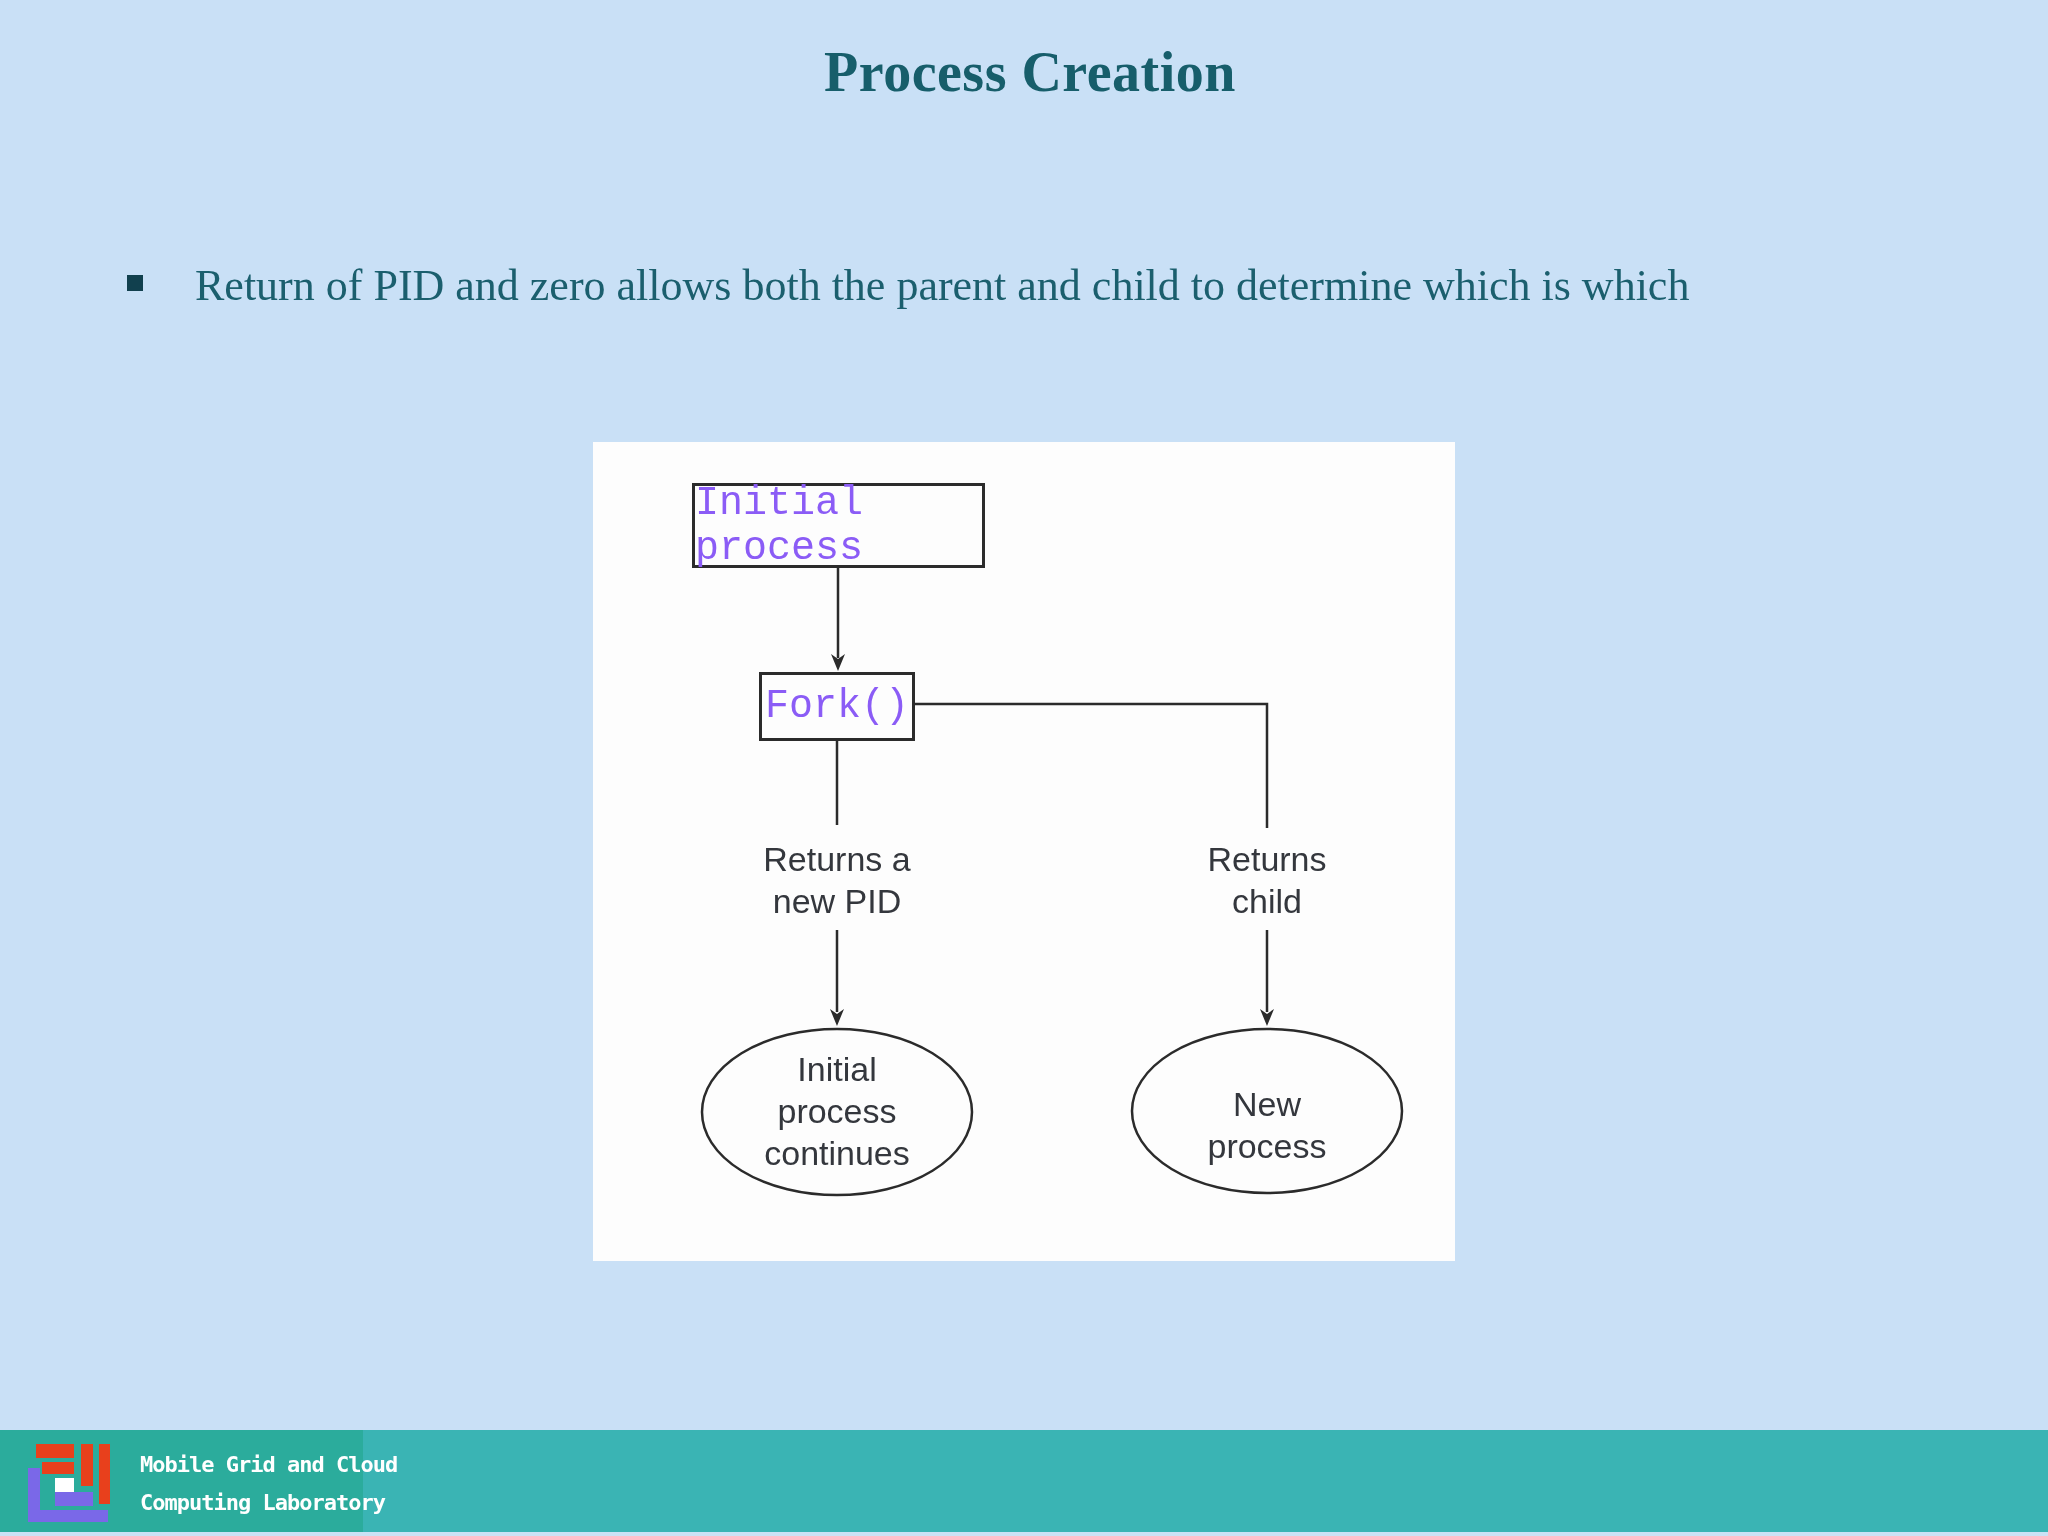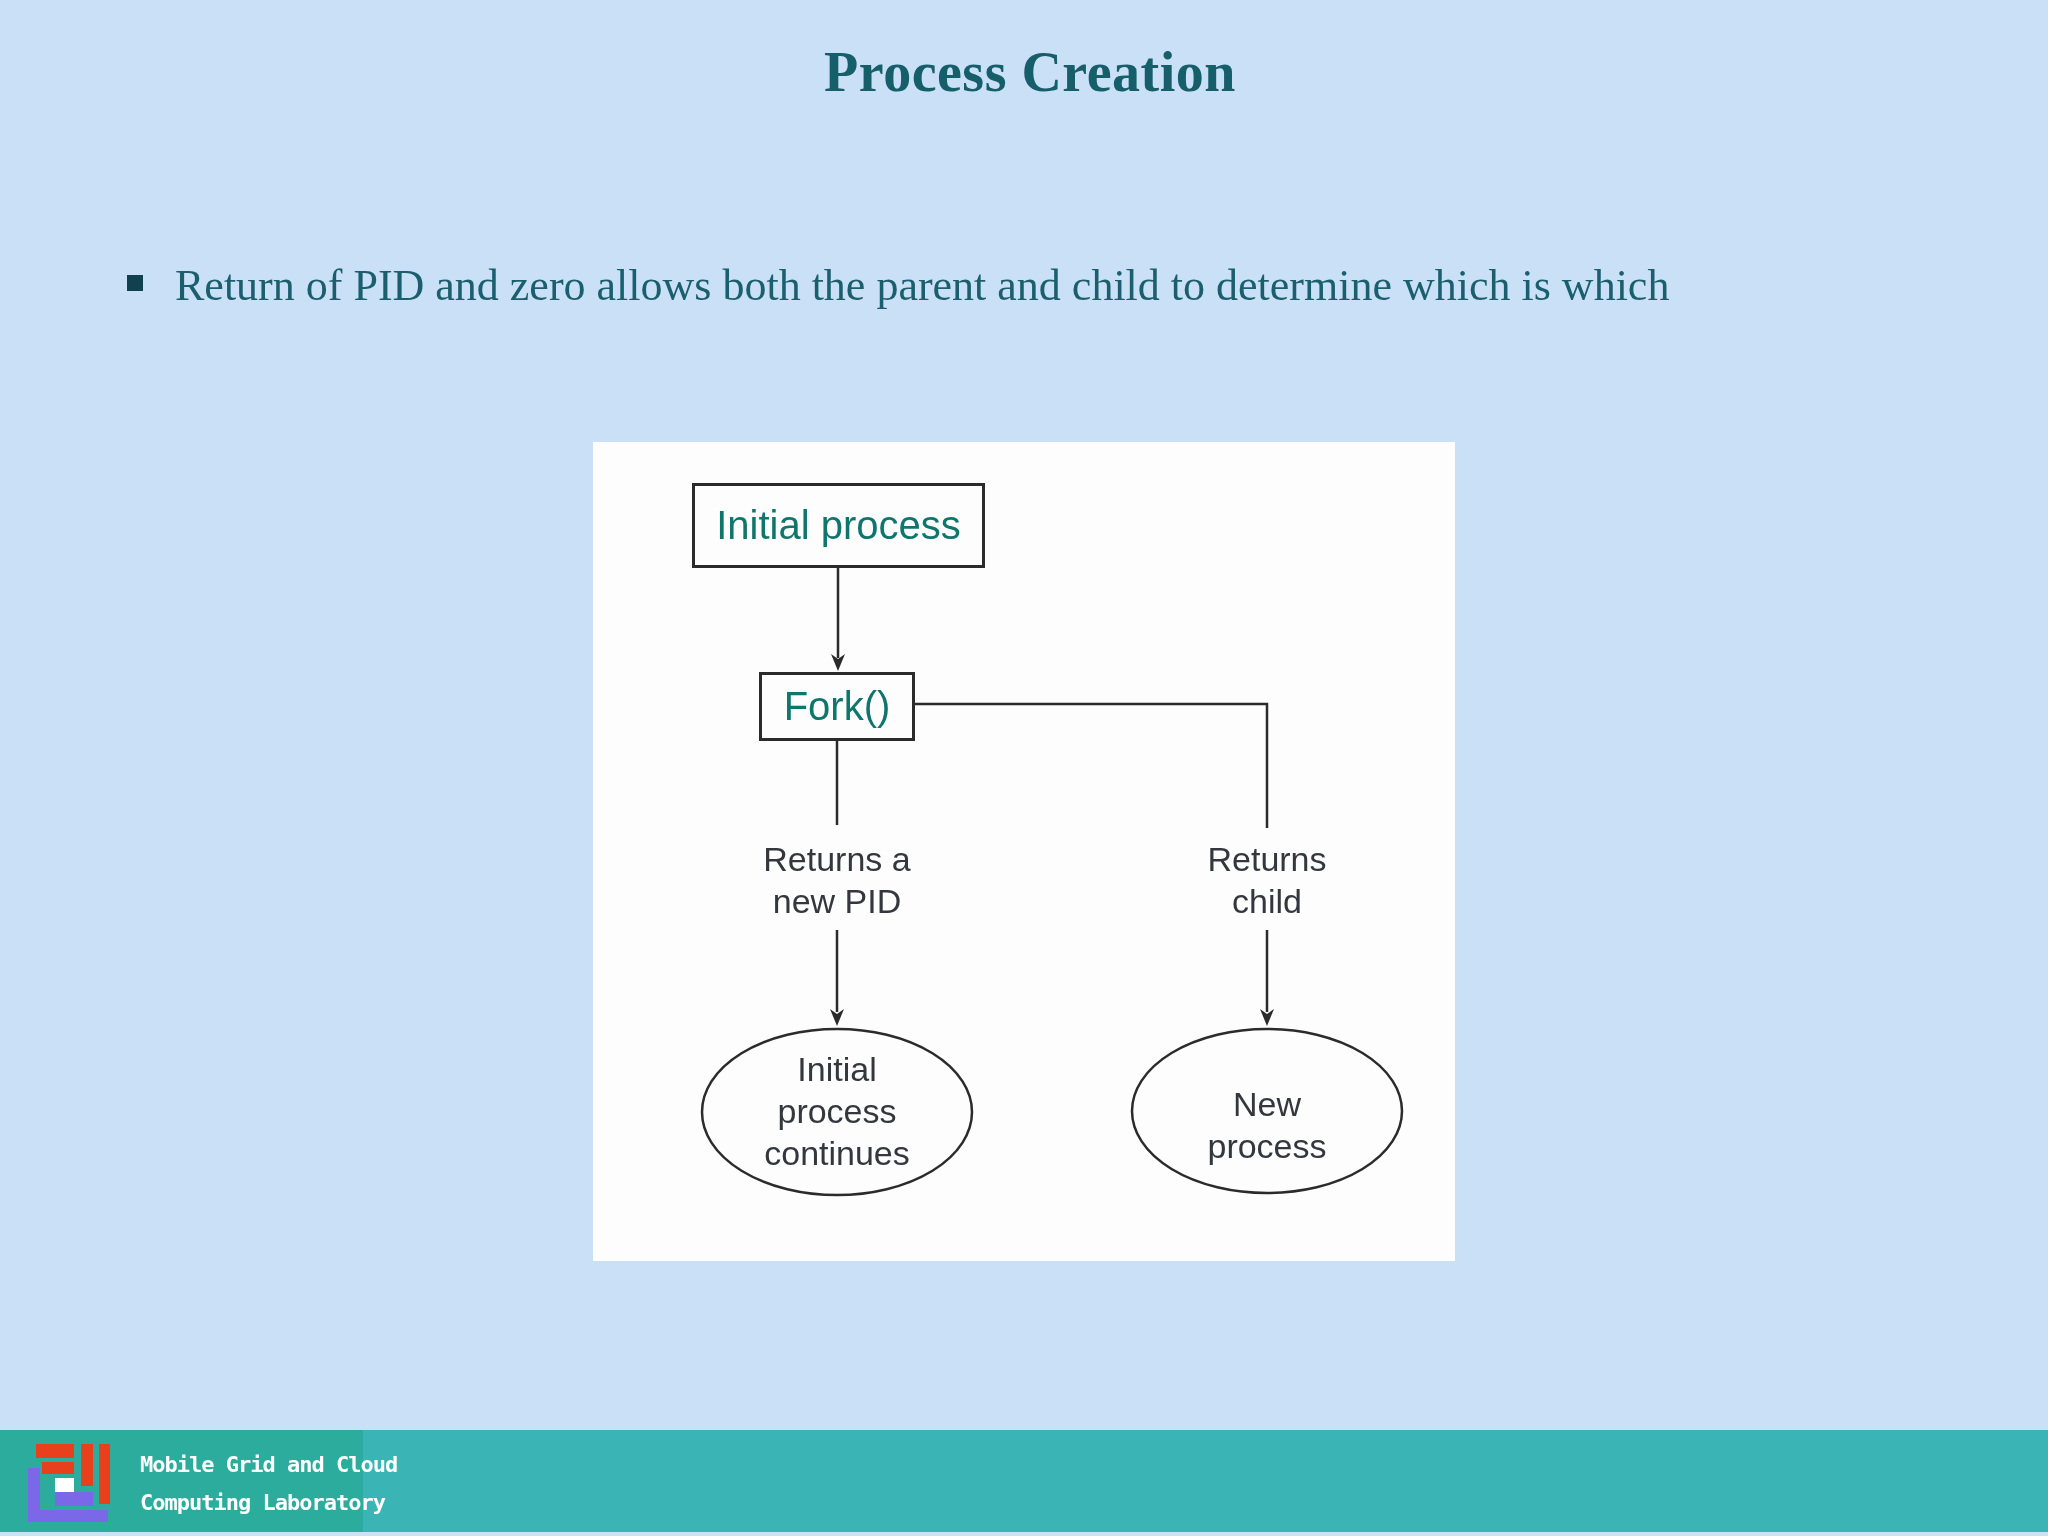--- a/index.html
+++ b/index.html
@@ -38,21 +38,21 @@
     align-items: flex-start;
   }
   .bullet-marker {
     flex: 0 0 auto;
     width: 16px;
     height: 16px;
     margin-top: 17px;
     background: #11404E;
   }
   .bullet-text {
-    margin-left: 32px;
+    margin-left: 52px;
     font-size: 44px;
     line-height: 56px;
     color: #1B5F6E;
   }
 
   
   .panel {
     position: absolute;
     left: 593px;
     top: 442px;
@@ -63,23 +63,23 @@
   .panel svg { position: absolute; left: 0; top: 0; }
 
   .node {
     position: absolute;
     box-sizing: border-box;
     border: 3px solid #2B2B2B;
     background: #FDFDFD;
     display: flex;
     align-items: center;
     justify-content: center;
-    font-family: Liberation Sans, sans-serif;
+    font-family: Liberation Mono, monospace;
     font-size: 40px;
-    color: #0f766e;
+    color: #8b5cf6;
   } 
   .node.initial { left: 99px;  top: 41px;  width: 293px; height: 85px; }
   .node.fork    { left: 166px; top: 230px; width: 156px; height: 69px; }
 
   .diagram-label {
     position: absolute;
     width: 300px;
     text-align: center;
     font-family: "Liberation Sans", sans-serif;
     font-size: 34px;

